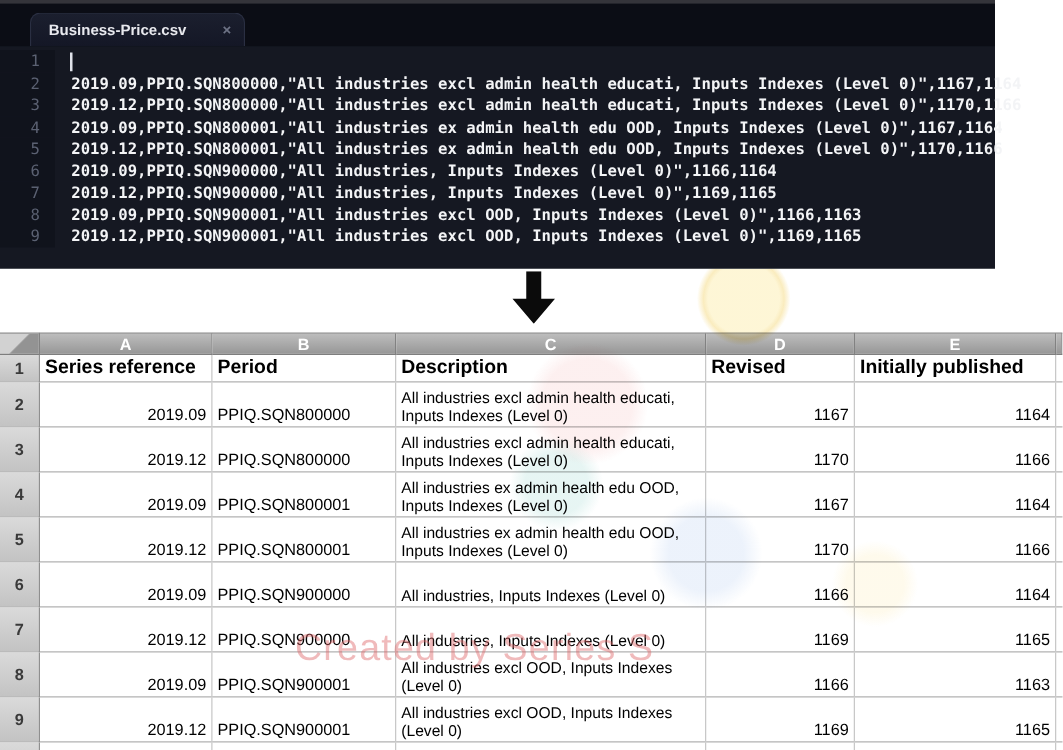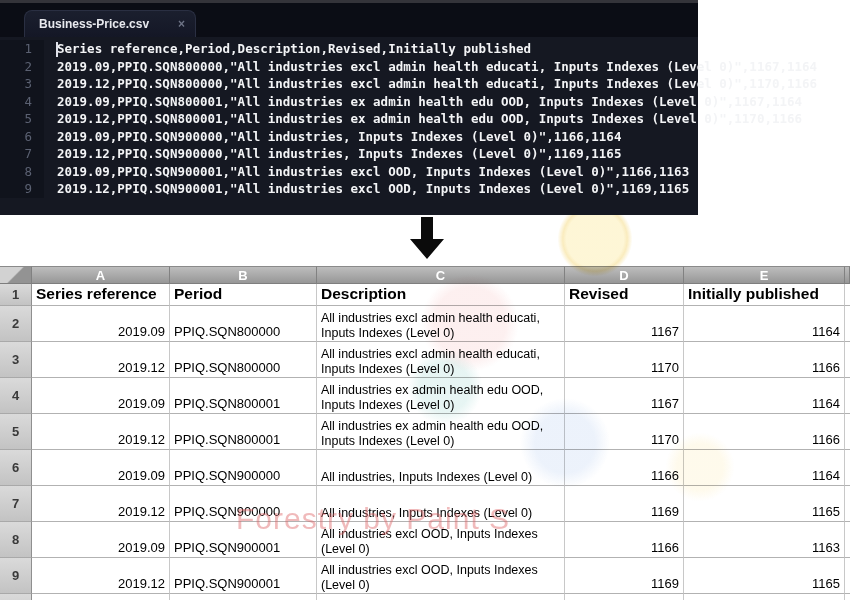--- a/index.html
+++ b/index.html
@@ -1,20 +1,20 @@
 <!DOCTYPE html>
 <html><head>
 <meta charset="utf-8">
 <style>
   * { margin:0; padding:0; box-sizing:border-box; }
   html,body { width:850px; height:600px; overflow:hidden; background:#fff; }
   body { font-family:"Liberation Sans", sans-serif; position:relative; }
 
   
-  .editor { position:absolute; left:0; top:0; width:698px; height:215px;
+  .editor { position:absolute; left:0; top:0; width:796px; height:215px;
             background:#151822; border-top:3px solid #34343a; }
   .tabbar { position:relative; height:34px; background:#0b0d15; }
   .tab { position:absolute; left:24px; bottom:0; width:172px; height:27px;
          background:linear-gradient(#1b1f2e,#141726);
          border:1px solid #2a2f42; border-bottom:none;
          border-radius:8px 8px 0 0; display:flex; align-items:center;
          padding:0 10px 0 14px; gap:10px; }
   .tab-title { color:#e8e9ee; font-size:12px; font-weight:bold; white-space:nowrap;
                font-family:"Liberation Sans", sans-serif; flex:1; }
   .tab-close { color:#6d7385; font-size:12px; font-weight:bold; cursor:pointer; }
@@ -86,21 +86,20 @@
   <div class="tabbar">
     <div class="tab">
       <span class="tab-title">Business-Price.csv</span>
       <span class="tab-close">×</span>
     </div>
   </div>
   <div class="code">
 
       <div class="code-line">
         <span class="gutter-num">1</span>
-        <span class="code-text">Series reference,Period,Description,Revised,Initially published</span>
       </div>
 
       <div class="code-line">
         <span class="gutter-num">2</span>
         <span class="code-text">2019.09,PPIQ.SQN800000,"All industries excl admin health educati, Inputs Indexes (Level 0)",1167,1164</span>
       </div>
 
       <div class="code-line">
         <span class="gutter-num">3</span>
         <span class="code-text">2019.12,PPIQ.SQN800000,"All industries excl admin health educati, Inputs Indexes (Level 0)",1170,1166</span>
@@ -138,21 +137,21 @@
 
     </div>
   <div class="text-cursor"></div>
 </div>
 
 <svg class="down-arrow" width="38" height="42" viewBox="0 0 38 42">
   <polygon points="13,0 25,0 25,22 36,22 19,42 2,22 13,22" fill="#0b0b0b"></polygon>
 </svg>
 
 <div class="blobs"></div>
-<div class="watermark">Forestry by Paint S</div>
+<div class="watermark">Created by Series S</div>
 
 <div class="sheet">
 
   <div class="srow letters">
     <div class="c-num corner"></div>
     <div class="c-a">A</div>
     <div class="c-b">B</div>
     <div class="c-c">C</div>
     <div class="c-d">D</div>
     <div class="c-e">E</div>

